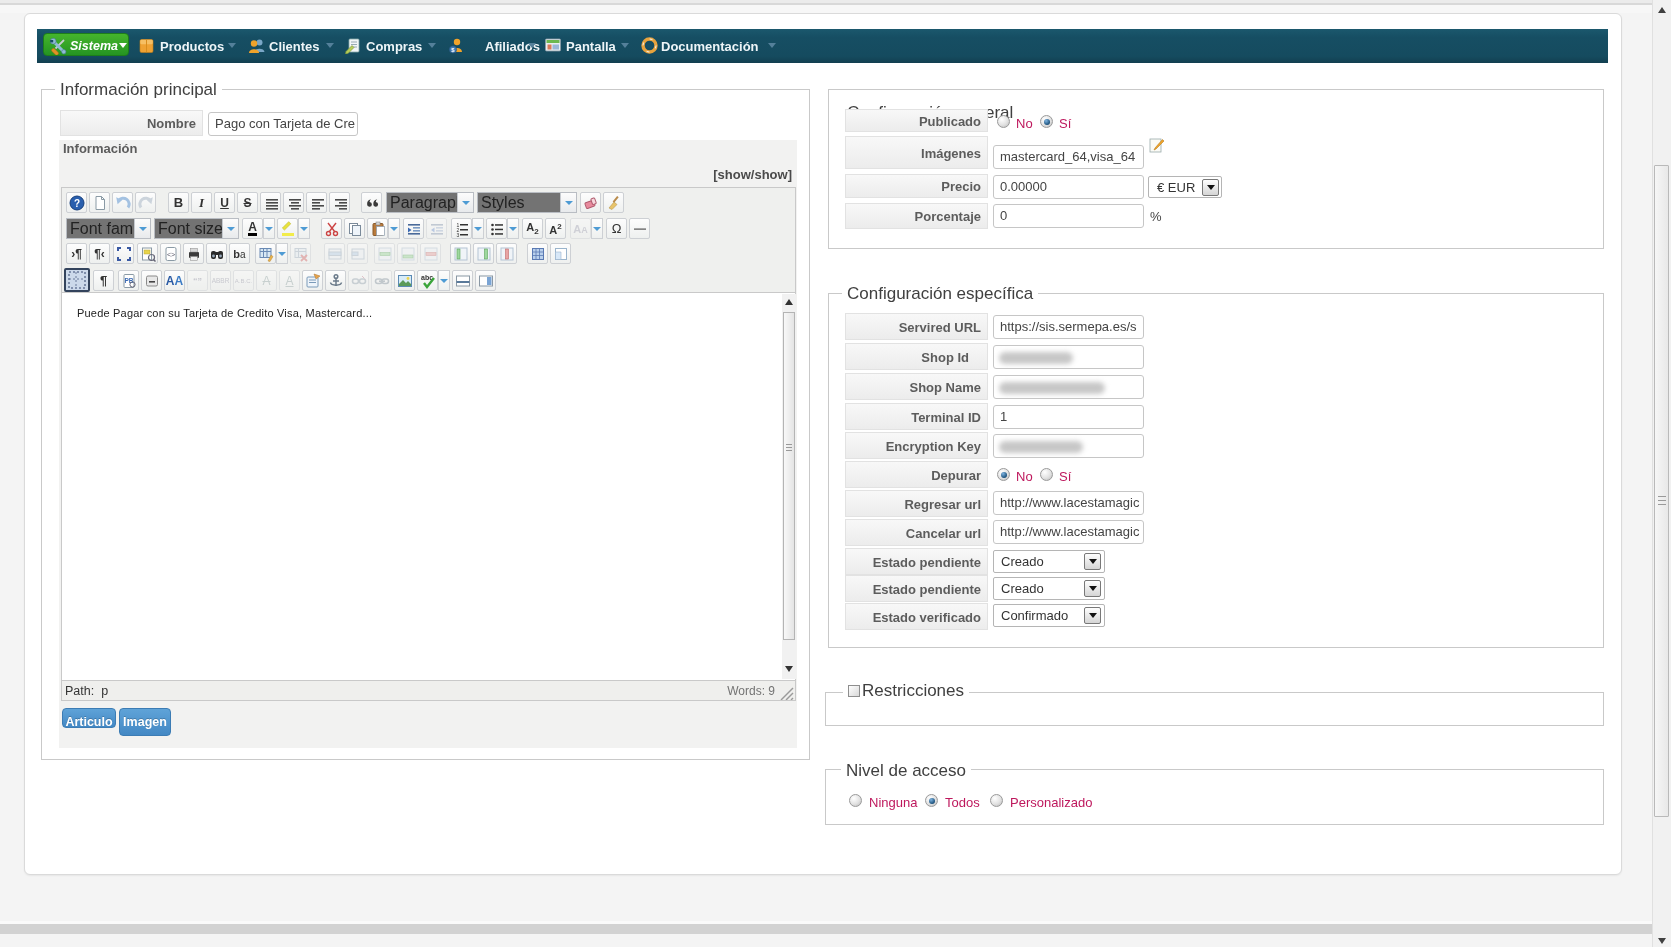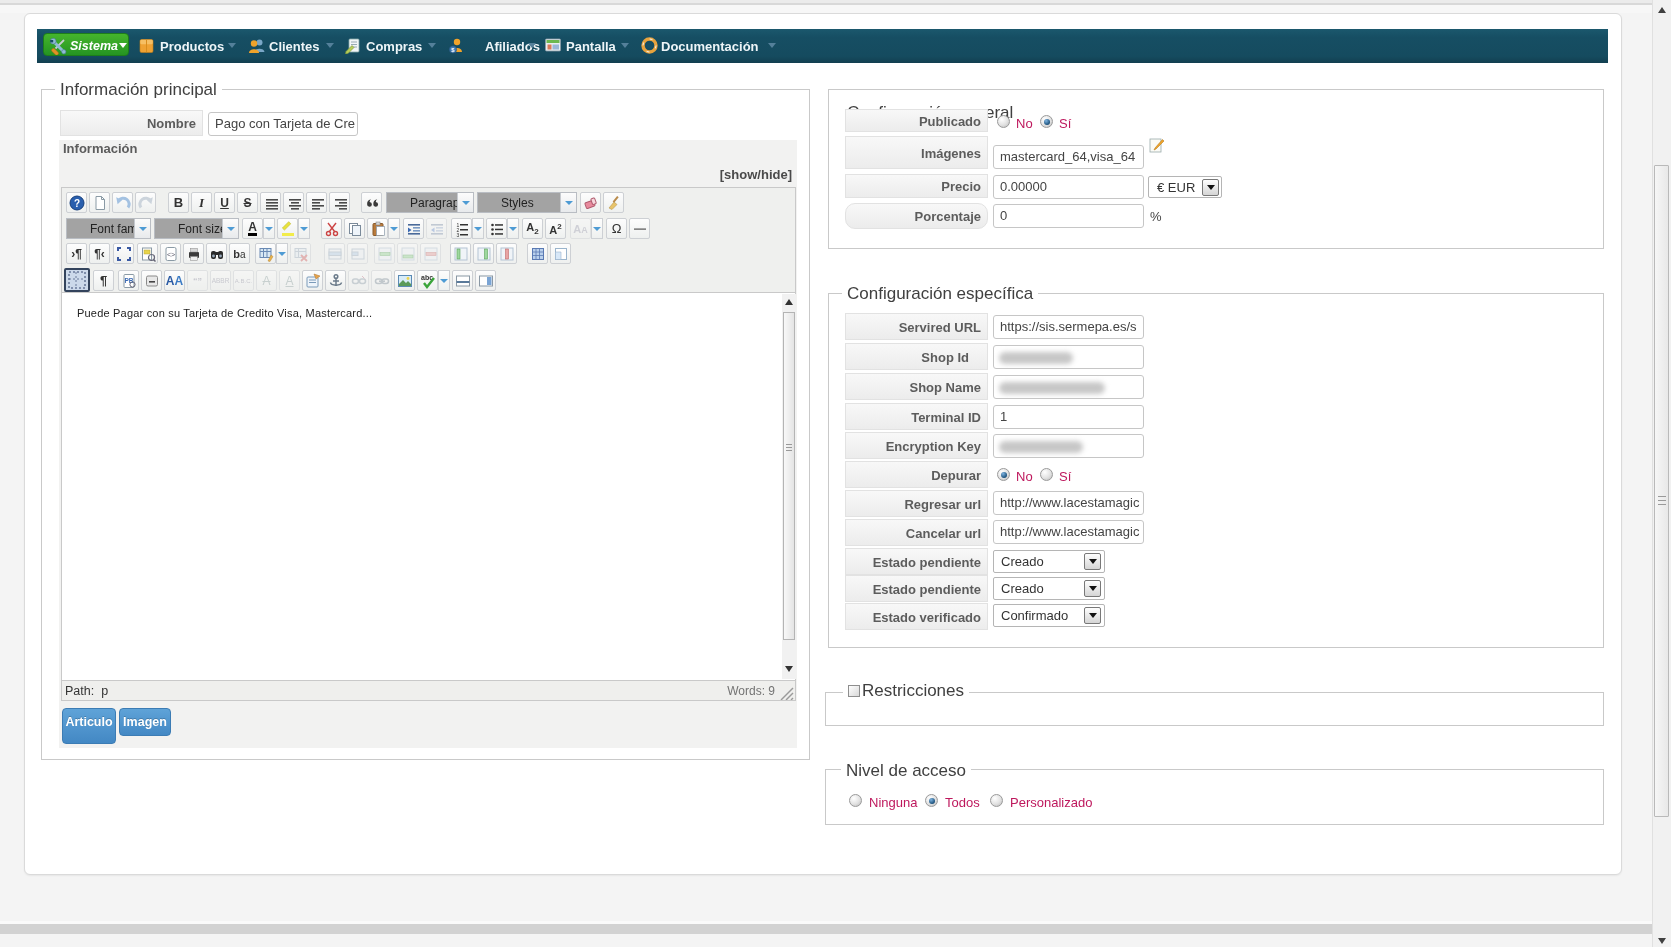--- a/index.html
+++ b/index.html
@@ -10,21 +10,21 @@
 .leg{font-size:17px;color:#404040;background:#fff;padding:0 5px;white-space:nowrap;}
 fieldset,.fs{border:1px solid #c9c9c9;}
 .radio{width:13px;height:13px;border-radius:50%;background:radial-gradient(circle at 35% 30%,#ffffff,#e2e2e2 55%,#b9b9b9);border:1px solid #9a9a9a;display:inline-block;position:relative;}
 .radio.sel::after{content:'';position:absolute;left:2.5px;top:2.5px;width:6px;height:6px;border-radius:50%;background:radial-gradient(circle at 35% 30%,#7db3e0,#10456f 80%);}
 .rlab{font-size:13px;color:#be185d;}
 .b{width:21px;height:21px;border:1px solid #cdd0d4;background:linear-gradient(#fdfdfd,#eef0ef);border-radius:2px;display:inline-flex;align-items:center;justify-content:center;font-size:12px;color:#333;flex:none;margin-right:2px;vertical-align:top;}
 .b.fd{opacity:0.45;}
 .b svg{display:block;}
 .arr{width:12px;height:21px;border:1px solid #cdd0d4;background:linear-gradient(#fdfdfd,#eef0ef);display:inline-flex;align-items:center;justify-content:center;flex:none;margin-right:2px;margin-left:-2px;}
 .car{width:0;height:0;border-left:4px solid transparent;border-right:4px solid transparent;border-top:4px solid #4e9bd4;}
-.tsel{height:21px;border:1px solid #b9bdc3;background:#a3a3a3;display:inline-flex;align-items:center;font-size:12px;color:#222;padding-left:23px;flex:none;margin-right:3px;position:relative;}
+.tsel{height:21px;border:1px solid #b9bdc3;background:#737373;display:inline-flex;align-items:center;font-size:16px;color:#222;padding-left:3px;flex:none;margin-right:3px;position:relative;}
 .tsel .sa{position:absolute;right:0;top:0;width:16px;height:19px;background:linear-gradient(#fcfcfc,#e8eaec);border-left:1px solid #c6cacf;display:flex;align-items:center;justify-content:center;}
 .row{position:absolute;display:flex;align-items:flex-start;}
 .sel2{background:#fff;border:1px solid #b5b5b5;border-radius:2px;position:relative;font-size:13px;color:#333;}
 .sel2 .btn{position:absolute;top:2px;width:17px;height:17px;border:1px solid #787878;border-radius:2px;background:linear-gradient(#fefefe,#d5d5d5);display:flex;align-items:center;justify-content:center;}
 .sel2 .btn::after{content:'';width:0;height:0;border-left:4px solid transparent;border-right:4px solid transparent;border-top:5px solid #111;}
 .blur{position:absolute;top:6px;left:5px;height:12px;background:#c7c7c7;border-radius:6px;filter:blur(2.5px);}
 </style></head><body>
 <div id="pg">
 <div class="abs" style="left:0;top:0;width:1671px;height:3px;background:#ebebeb;"></div>
     <div class="abs" style="left:0;top:3px;width:1671px;height:2px;background:#d8d8d8;"></div>
@@ -99,42 +99,42 @@
         <circle cx="8.5" cy="8.5" r="3" fill="#164e63"></circle>
       </svg></div>
     <div class="abs" style="left:661px;top:39px;font-size:13px;font-weight:bold;color:#eef5f8;white-space:nowrap;">Documentación</div>
     <div class="abs" style="left:768px;top:43px;width:0;height:0;border-left:4px solid transparent;border-right:4px solid transparent;border-top:5px solid #54809a;"></div>
     <div class="abs fs" style="left:41px;top:89px;width:769px;height:671px;"></div>
     <div class="abs leg" style="left:55px;top:80px;">Información principal</div>
     <div class="abs cell" style="left:60px;top:110px;width:143px;height:26px;line-height:26px;padding-right:6px;">Nombre</div>
     <div class="abs inp" style="left:208px;top:112px;width:150px;height:24px;line-height:22px;">Pago con Tarjeta de Cre</div>
     <div class="abs" style="left:59px;top:140px;width:738px;height:608px;background:#f2f2f1;"></div>
     <div class="abs" style="left:63px;top:141px;font-size:13px;font-weight:bold;color:#5c5c5c;">Información</div>
-    <div class="abs" style="left:620px;top:167px;width:172px;text-align:right;font-size:13px;font-weight:bold;color:#4a4a4a;">[show/hide]</div>
+    <div class="abs" style="left:620px;top:167px;width:172px;text-align:right;font-size:13px;font-weight:bold;color:#4a4a4a;">[show/show]</div>
     <div class="abs" style="left:61px;top:187px;width:735px;height:514px;border:1px solid #c9c9c9;background:#fff;"></div>
     <div class="abs" style="left:61px;top:187px;width:735px;height:106px;border:1px solid #c9c9c9;background:#eff0ee;"></div>
     <div class="abs" style="left:61px;top:680px;width:735px;height:21px;border:1px solid #c9c9c9;background:#efefed;"></div>
     <div class="abs" style="left:65px;top:684px;font-size:12.5px;color:#333;">Path:&nbsp; p</div>
     <div class="abs" style="left:600px;top:684px;width:175px;text-align:right;font-size:12px;color:#737373;">Words: 9</div>
     <svg class="abs" style="left:779px;top:686px;" width="15" height="14">
       <g stroke="#9a9a9a" stroke-width="1.4">
         <line x1="14" y1="2" x2="2" y2="14"></line>
         <line x1="14" y1="7" x2="7" y2="14"></line>
         <line x1="14" y1="12" x2="12" y2="14"></line>
       </g>
     </svg>
     <div class="abs" style="left:77px;top:307px;font-size:11px;color:#222;letter-spacing:0.2px;">Puede Pagar con su Tarjeta de Credito Visa, Mastercard...</div>
     <div class="abs" style="left:782px;top:294px;width:14px;height:385px;background:#f1f1f1;"></div>
     <div class="abs" style="left:785px;top:299px;width:0;height:0;border-left:4px solid transparent;border-right:4px solid transparent;border-bottom:6px solid #333;"></div>
     <div class="abs" style="left:783px;top:312px;width:12px;height:328px;background:linear-gradient(90deg,#f8f8f8,#e4e4e4);border:1px solid #b4b4b4;"></div>
     <div class="abs" style="left:786px;top:444px;width:6px;height:1px;background:#999;"></div>
     <div class="abs" style="left:786px;top:447px;width:6px;height:1px;background:#999;"></div>
     <div class="abs" style="left:786px;top:450px;width:6px;height:1px;background:#999;"></div>
     <div class="abs" style="left:785px;top:666px;width:0;height:0;border-left:4px solid transparent;border-right:4px solid transparent;border-top:6px solid #333;"></div>
-    <div class="abs" style="left:62px;top:708px;width:54px;height:36px;background:linear-gradient(#5fa3d8,#4388c4);border:1px solid #3c7cb4;border-radius:4px;color:#fff;font-size:12.5px;font-weight:bold;text-align:center;line-height:26px;text-shadow:0 -1px 0 rgba(0,0,0,0.2);">Articulo</div>
+    <div class="abs" style="left:62px;top:708px;width:54px;height:20px;background:linear-gradient(#5fa3d8,#4388c4);border:1px solid #3c7cb4;border-radius:4px;color:#fff;font-size:12.5px;font-weight:bold;text-align:center;line-height:26px;text-shadow:0 -1px 0 rgba(0,0,0,0.2);">Articulo</div>
     <div class="abs" style="left:119px;top:708px;width:52px;height:28px;background:linear-gradient(#5fa3d8,#4388c4);border:1px solid #3c7cb4;border-radius:4px;color:#fff;font-size:12.5px;font-weight:bold;text-align:center;line-height:26px;text-shadow:0 -1px 0 rgba(0,0,0,0.2);">Imagen</div>
     <div class="row" style="left:66px;top:192px;">
       <span class="b" style="">
         <svg width="16" height="16" viewBox="0 0 16 16">
           <circle cx="8" cy="8" r="7" fill="#2a5fae" stroke="#17407c"></circle>
           <text x="8" y="11.5" font-size="10" font-weight="bold" fill="#fff" text-anchor="middle" font-family="Liberation Sans">?</text>
         </svg>
       </span>
       <span class="b" style="">
         <svg width="16" height="16" viewBox="0 0 16 16">
@@ -592,21 +592,21 @@
           <rect x="1.5" y="3" width="13" height="10" fill="#fff" stroke="#8a98a4"></rect>
           <rect x="9" y="4" width="4.5" height="8" fill="#7aa4d4"></rect>
         </svg>
       </span>
     </div>
     <div class="abs fs" style="left:828px;top:89px;width:776px;height:160px;"></div>
     <div class="abs leg" style="left:842px;top:80px;margin-top:23px;">Configuración general</div>
     <div class="abs cell" style="left:845px;top:109px;width:143px;height:23px;line-height:23px;padding-right:6px;">Publicado</div>
     <div class="abs cell" style="left:845px;top:136px;width:143px;height:33px;line-height:33px;padding-right:6px;">Imágenes</div>
     <div class="abs cell" style="left:845px;top:174px;width:143px;height:24px;line-height:24px;padding-right:6px;">Precio</div>
-    <div class="abs cell" style="left:845px;top:203px;width:143px;height:26px;line-height:26px;padding-right:6px;border-radius:10px;">Porcentaje</div>
+    <div class="abs cell" style="left:845px;top:203px;width:143px;height:26px;line-height:26px;padding-right:6px;">Porcentaje</div>
     <div class="abs radio" style="left:997px;top:115px;"></div>
     <div class="abs rlab" style="left:1016px;top:116px;">No</div>
     <div class="abs radio sel" style="left:1040px;top:115px;"></div>
     <div class="abs rlab" style="left:1059px;top:116px;">Sí</div>
     <div class="abs inp" style="left:993px;top:145px;width:151px;height:24px;line-height:22px;">mastercard_64,visa_64</div>
     <svg class="abs" style="left:1148px;top:136px;" width="17" height="17" viewBox="0 0 17 17">
       <rect x="2" y="3" width="11" height="13" fill="#fbfbf6" stroke="#9aa" stroke-width="0.8"></rect>
       <path d="M14.5 3.5 L16 5 L8 13 L6 14 L7 12 Z" fill="#f0a32a" stroke="#b97d1b" stroke-width="0.6"></path>
     </svg>
     <div class="abs inp" style="left:993px;top:175px;width:151px;height:24px;line-height:22px;">0.00000</div>

